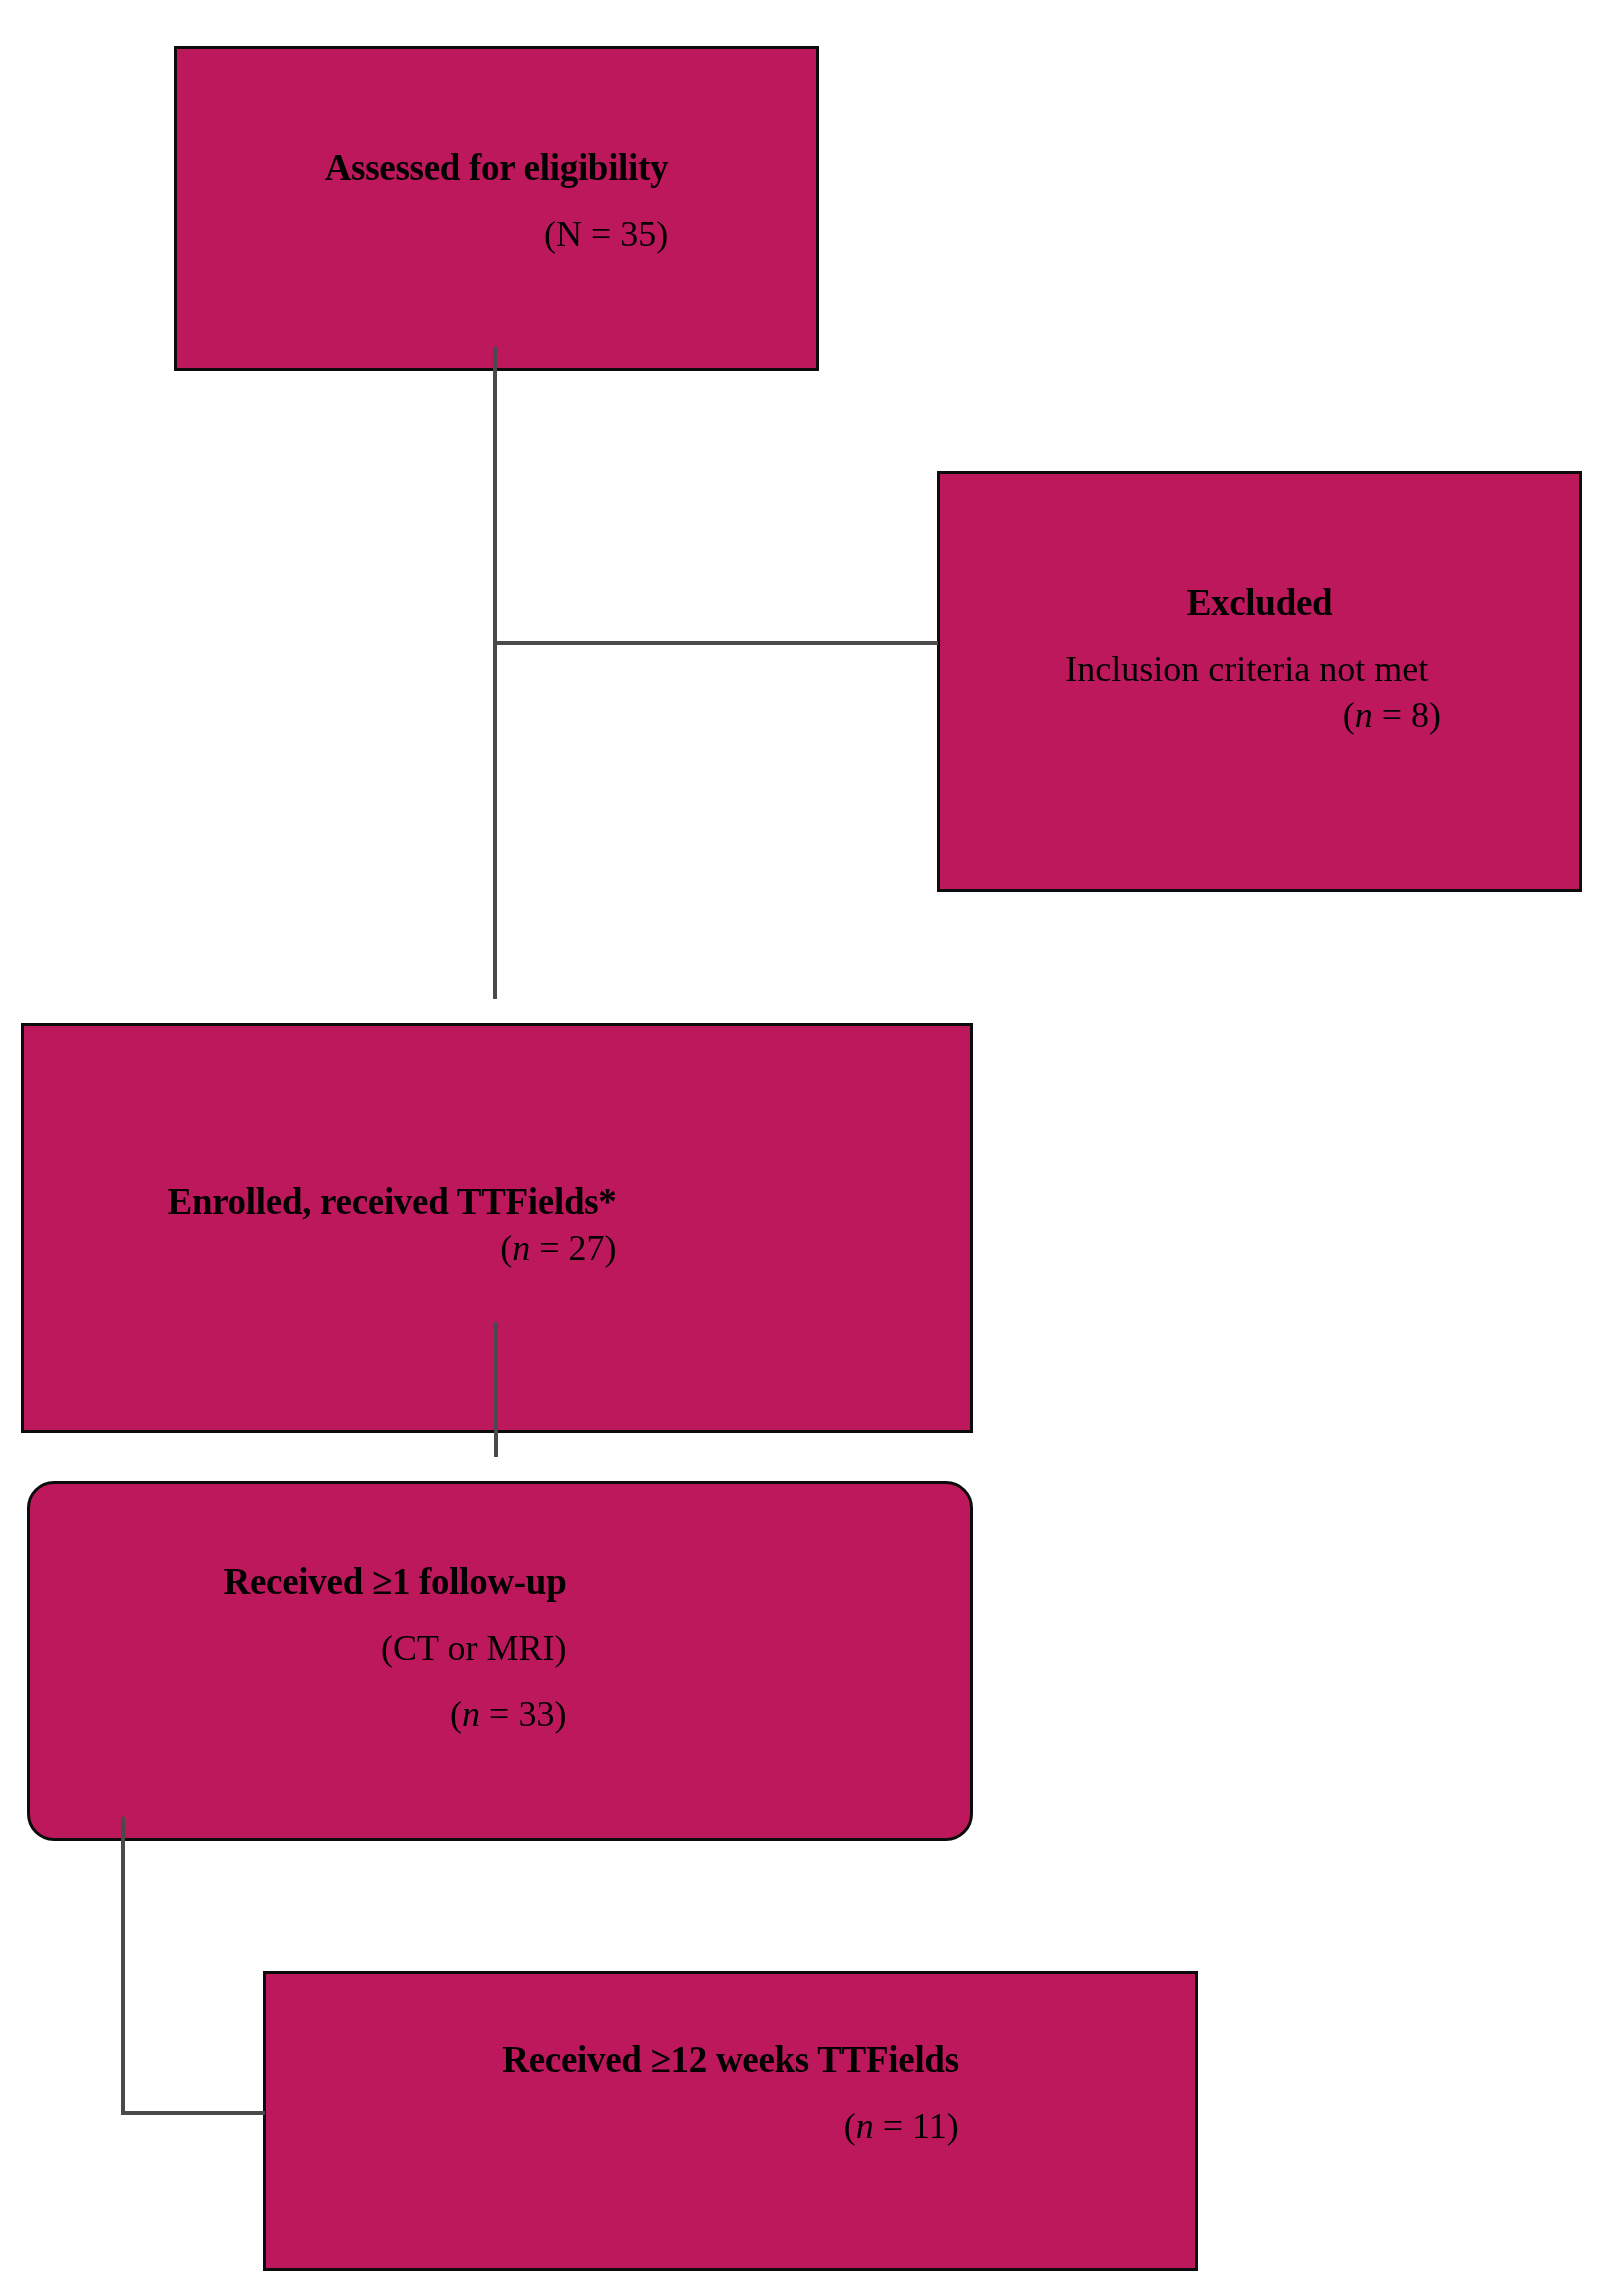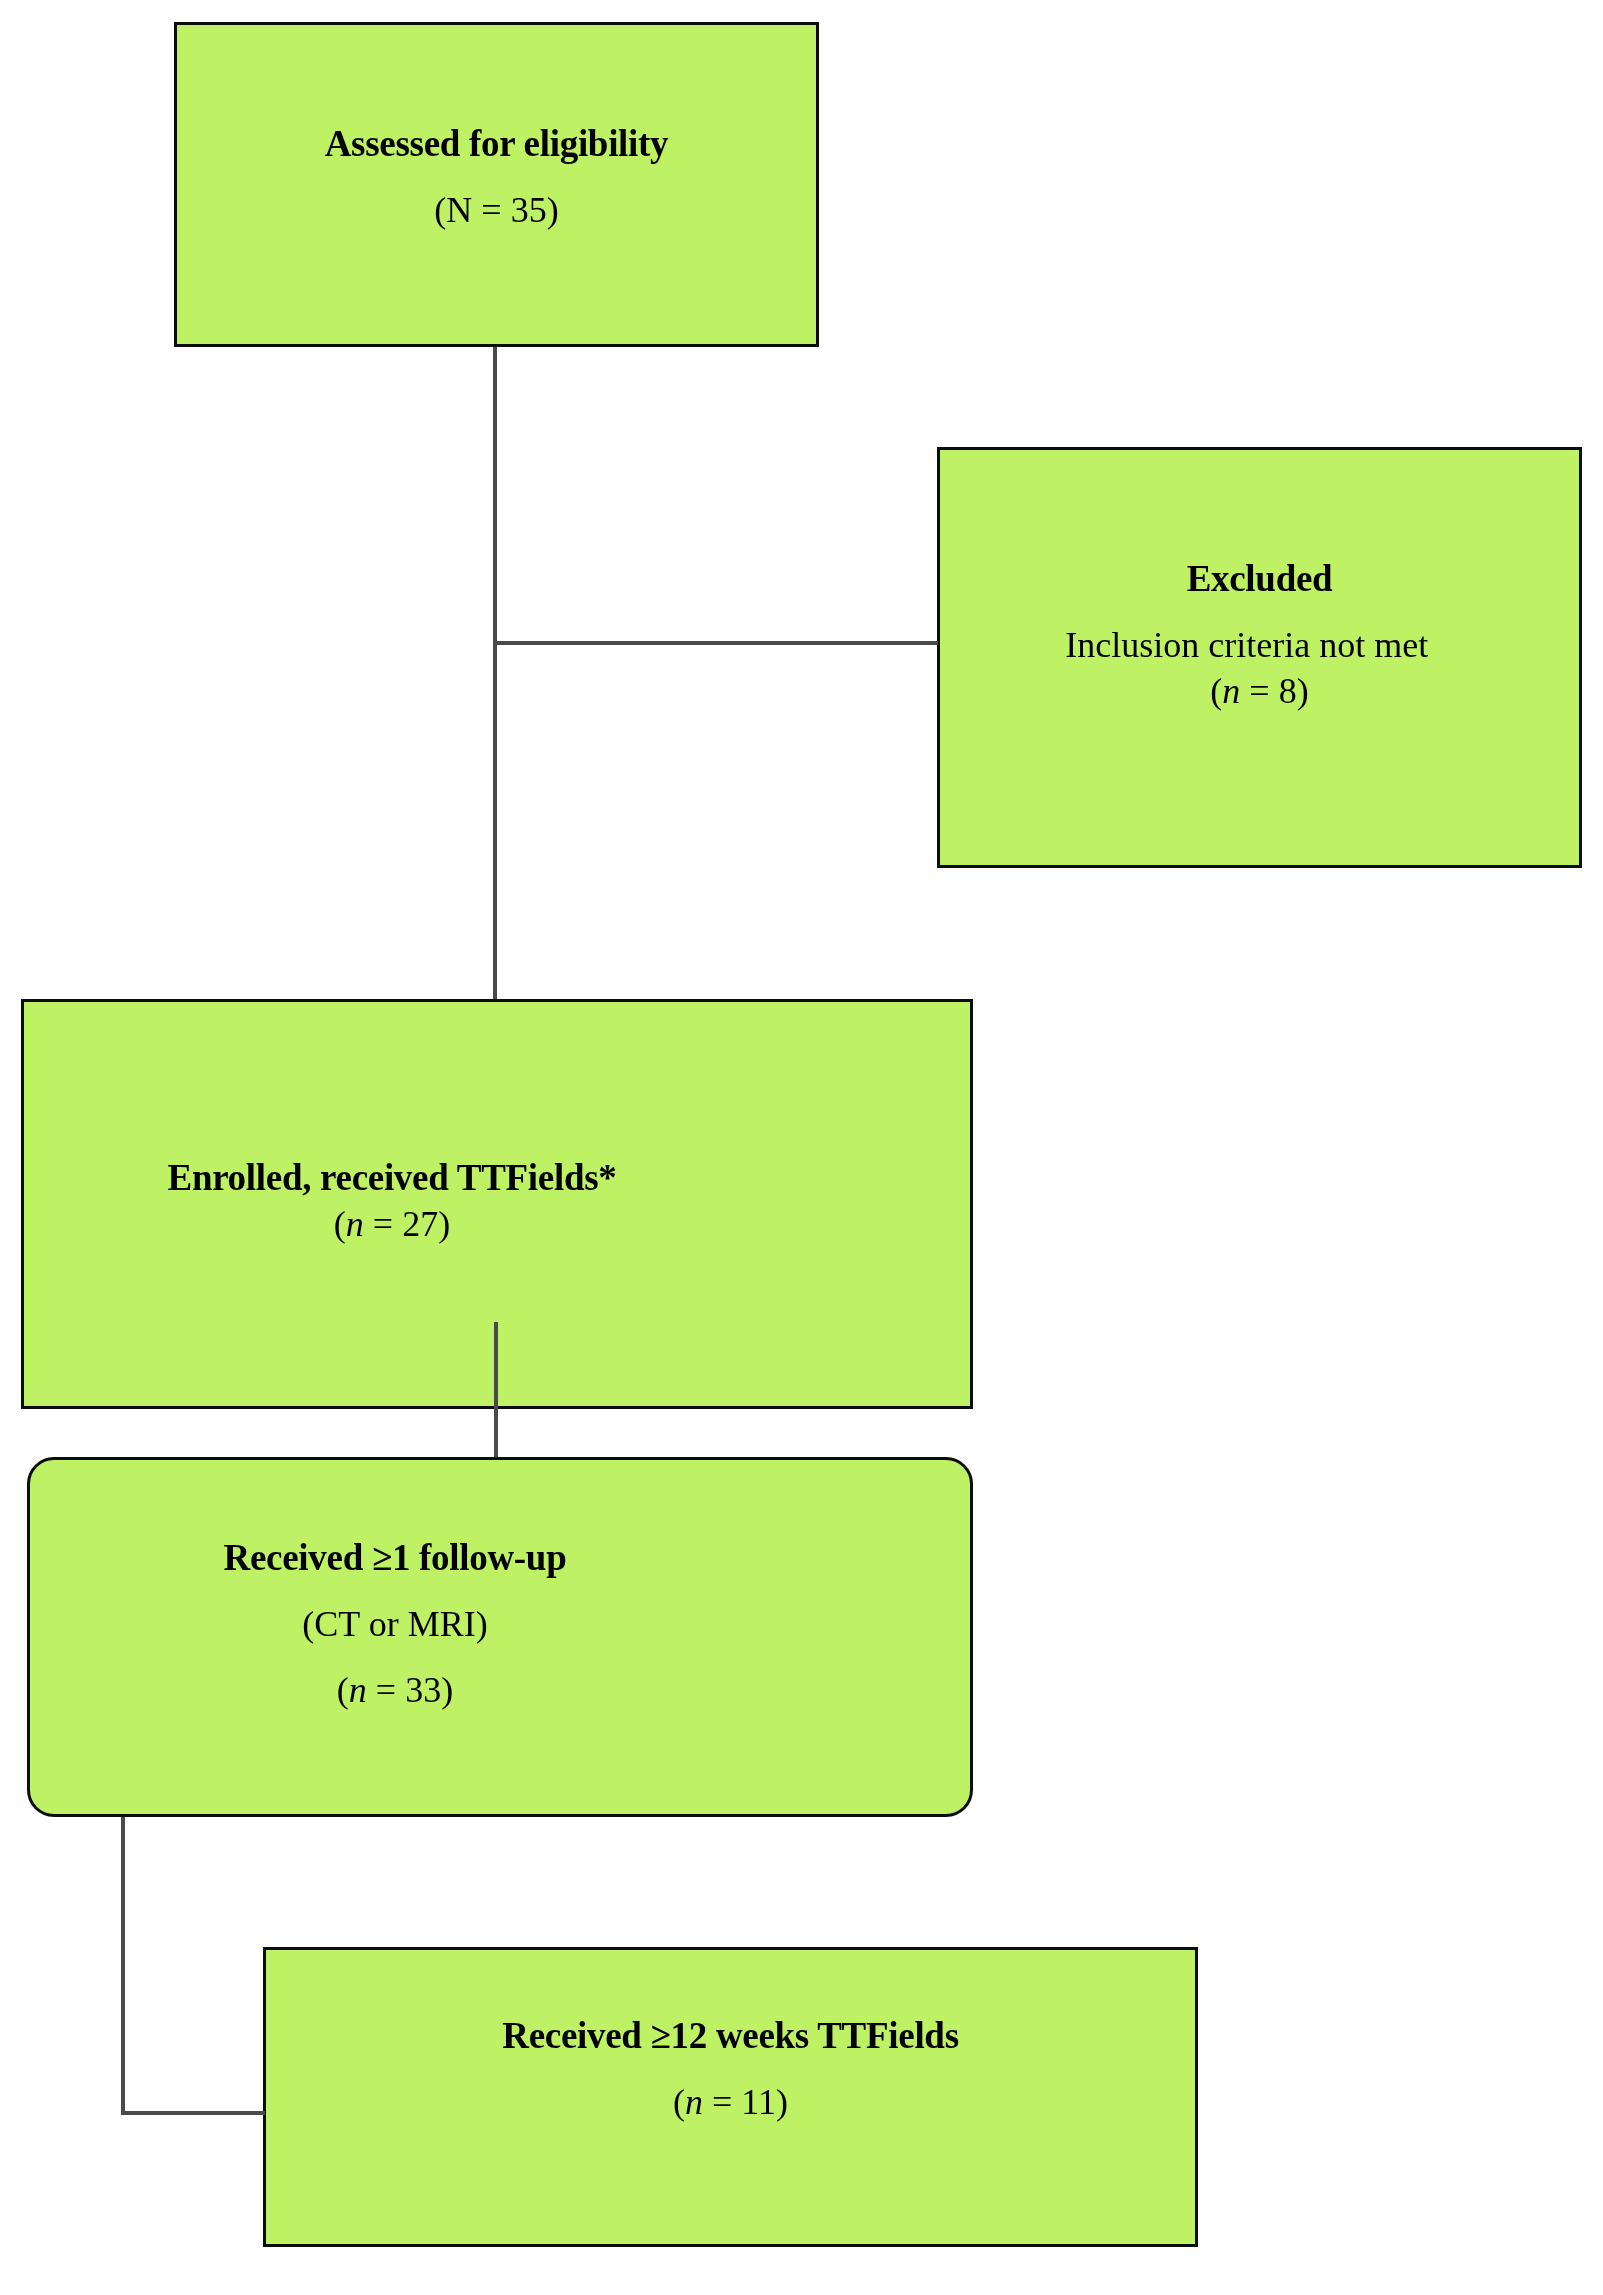--- a/index.html
+++ b/index.html
@@ -13,26 +13,27 @@
     height: 2295px;
     background: #ffffff;
     font-family: "Liberation Serif", "DejaVu Serif", serif;
     color: #000000;
     overflow: hidden;
   }
   .node {
     position: absolute;
     box-sizing: border-box;
     border: 3.5px solid #0c0c0c;
-    background: #bef264;
+    background: #be185d;
     display: flex;
     flex-direction: column;
     align-items: center;
     justify-content: center;
     text-align: center;
+    margin-top: 24px;
   }
   .line {
     position: absolute;
     background: #4a4a4a;
   }
   .line.thin-v { width: 3.5px; }
   .line.thin-h { height: 3.5px; }
 
   .ln {
     display: block;
@@ -40,21 +41,21 @@
     line-height: 1.12;
   }
   .ln.bold {
     font-weight: bold;
     letter-spacing: -0.3px;
   }
   .ln.gap-top { margin-top: 25.6px; }
   .ln.gap-small { margin-top: 5.8px; }
 
   .f64 { font-size: 37px; }
-  .f62 { font-size: 36px; }
+  .f62 { font-size: 36px; text-align: right; }
 
   .it { font-style: italic; }
 
   
   #box-assessed {
     left: 174px;  top: 22px;
     width: 645px; height: 325px;
   }
   #box-assessed .inner { transform: translateY(-8.1px); }
 

